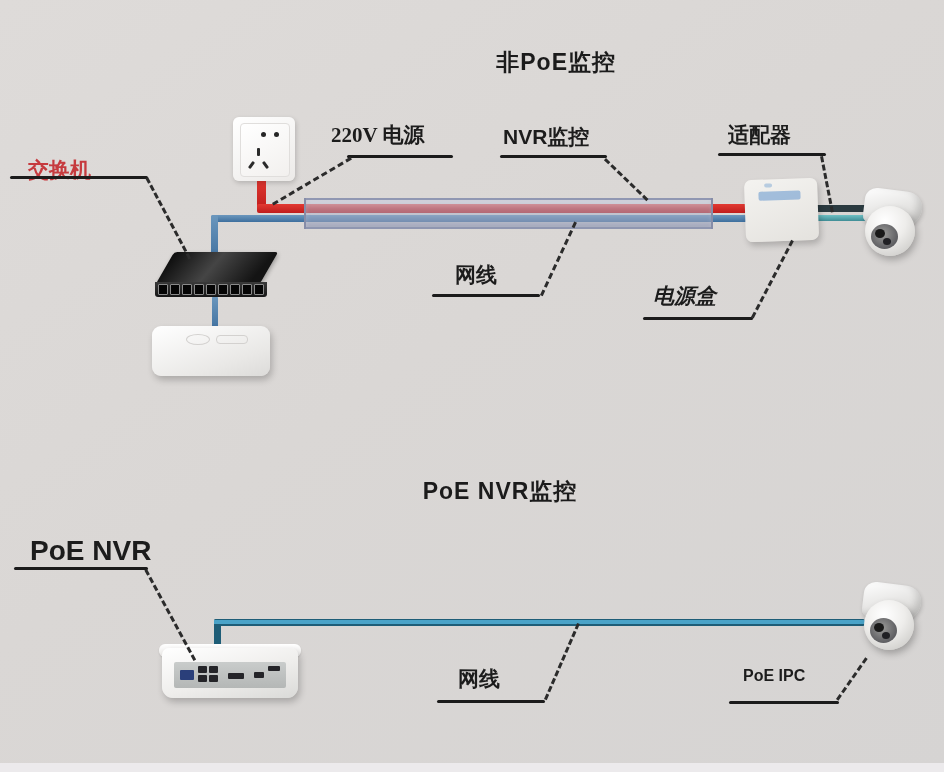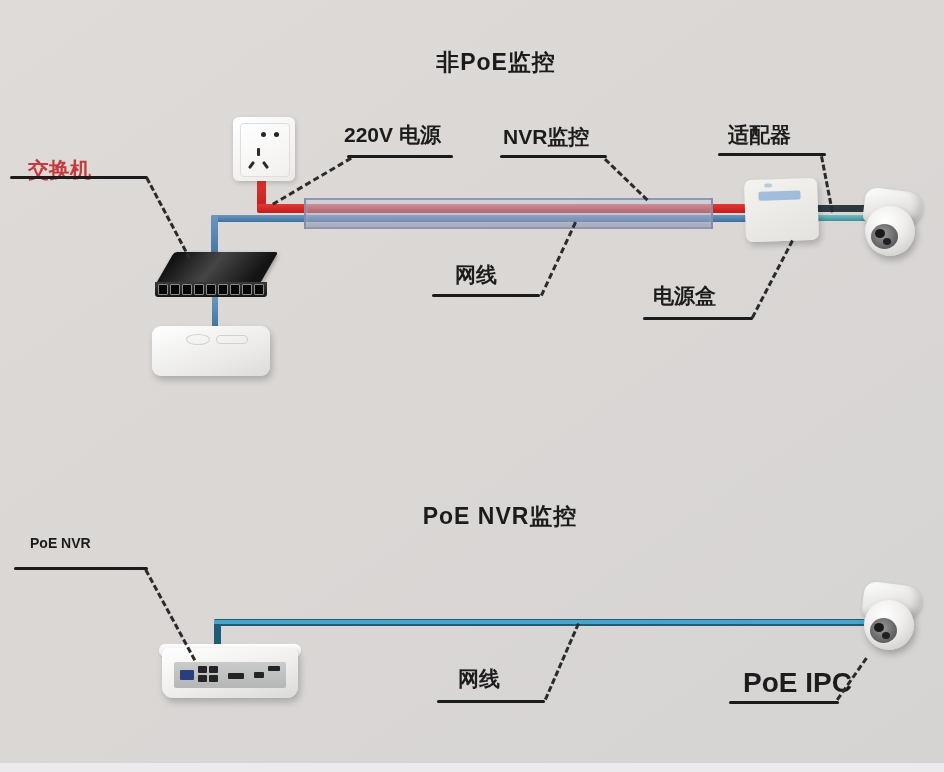--- a/index.html
+++ b/index.html
@@ -82,21 +82,21 @@
     border-radius:7px 7px 11px 11px;box-shadow:2px 4px 7px rgba(0,0,0,0.22);}
   .nvr-lip{position:absolute;left:-3px;top:0;width:142px;height:13px;
     background:linear-gradient(#ffffff,#eceae8);border-radius:6px;box-shadow:0 1px 2px rgba(0,0,0,0.12);}
   .nvr-panel{position:absolute;left:12px;top:18px;width:112px;height:26px;background:linear-gradient(#c9cccb,#b4b7b6);border-radius:2px;}
   .nvr-port{position:absolute;background:#242428;border-radius:1px;}
   .nvr-port.b{background:#2a3f7a;}
 </style>
 </head>
 <body>
 
-<div class="abs title" style="left:376px;top:47px;width:240px;">非PoE监控</div>
+<div class="abs title" style="left:376px;top:47px;width:240px;text-align:right;">非PoE监控</div>
 
 <div class="cable red" style="left:257px;top:176px;width:9px;height:34px;"></div>
 <div class="cable red" style="left:257px;top:204px;width:490px;height:9px;"></div>
 <div class="cable blue" style="left:211px;top:215px;width:536px;height:7px;"></div>
 <div class="cable blue" style="left:211px;top:215px;width:7px;height:48px;"></div>
 <div class="cable blue" style="left:212px;top:296px;width:6px;height:36px;"></div>
 
 <div class="pipe" style="left:305px;top:198px;width:408px;height:27px;"></div>
 <div class="pipe-cap" style="left:304px;top:198px;height:31px;"></div>
 <div class="pipe-cap" style="left:711px;top:198px;height:31px;"></div>
@@ -143,41 +143,41 @@
   <div class="cam-ball"></div>
   <div class="cam-lens"></div>
   <div class="cam-hole1"></div>
   <div class="cam-hole2"></div>
 </div>
 
 <div class="abs lbl red" style="left:28px;top:156px;">交换机</div>
 <div class="abs underline" style="left:10px;top:176px;width:138px;"></div>
 <div class="abs leader" style="left:148px;top:177px;width:92px;transform:rotate(62deg);"></div>
 
-<div class="abs lbl" style="left:344px;top:121px;">220V 电源</div>
+<div class="abs lbl" style="left:331px;top:121px;font-family:Liberation Serif, serif;">220V 电源</div>
 <div class="abs underline" style="left:347px;top:155px;width:106px;"></div>
 <div class="abs leader" style="left:272px;top:203px;width:91px;transform:rotate(-30.5deg);"></div>
 
 <div class="abs lbl" style="left:503px;top:123px;">NVR监控</div>
 <div class="abs underline" style="left:500px;top:155px;width:107px;"></div>
 <div class="abs leader" style="left:606px;top:158px;width:59px;transform:rotate(44deg);"></div>
 
 <div class="abs lbl" style="left:728px;top:121px;">适配器</div>
 <div class="abs underline" style="left:718px;top:153px;width:108px;"></div>
 <div class="abs leader" style="left:823px;top:156px;width:57px;transform:rotate(79deg);"></div>
 
 <div class="abs lbl" style="left:455px;top:261px;">网线</div>
 <div class="abs underline" style="left:432px;top:294px;width:108px;"></div>
 <div class="abs leader" style="left:540px;top:295px;width:81px;transform:rotate(-65deg);"></div>
 
-<div class="abs lbl" style="left:653px;top:282px;">电源盒</div>
+<div class="abs lbl" style="left:653px;top:282px;font-style:italic;">电源盒</div>
 <div class="abs underline" style="left:643px;top:317px;width:110px;"></div>
 <div class="abs leader" style="left:751px;top:317px;width:87px;transform:rotate(-62.5deg);"></div>
 
-<div class="abs title" style="left:388px;top:476px;width:224px;margin-top:25px;">PoE NVR监控</div>
+<div class="abs title" style="left:388px;top:476px;width:224px;">PoE NVR监控</div>
 
 <div class="cable blue2" style="left:214px;top:619px;width:651px;height:7px;"></div>
 <div class="cable blue2" style="left:214px;top:619px;width:7px;height:50px;"></div>
 
 <div class="nvr" style="left:162px;top:644px;">
   <div class="nvr-lip"></div>
   <div class="nvr-body"></div>
   <div class="nvr-panel"></div>
   <div class="nvr-port b" style="left:18px;top:26px;width:14px;height:10px;"></div>
   <div class="nvr-port" style="left:36px;top:22px;width:9px;height:7px;"></div>
@@ -190,25 +190,25 @@
 </div>
 
 <div class="camera" style="left:855px;top:584px;">
   <div class="cam-mount"></div>
   <div class="cam-ball"></div>
   <div class="cam-lens"></div>
   <div class="cam-hole1"></div>
   <div class="cam-hole2"></div>
 </div>
 
-<div class="abs lbl" style="left:30px;top:535px;font-size:14px;">PoE NVR</div>
+<div class="abs lbl" style="left:30px;top:535px;font-size:28px;">PoE NVR</div>
 <div class="abs underline" style="left:14px;top:567px;width:134px;"></div>
 <div class="abs leader" style="left:147px;top:569px;width:103px;transform:rotate(61.5deg);"></div>
 
 <div class="abs lbl" style="left:458px;top:665px;">网线</div>
 <div class="abs underline" style="left:437px;top:700px;width:108px;"></div>
 <div class="abs leader" style="left:544px;top:699px;width:83px;transform:rotate(-66.5deg);"></div>
 
-<div class="abs lbl" style="left:743px;top:667px;font-size:28px;">PoE IPC</div>
+<div class="abs lbl" style="left:743px;top:667px;font-size:16px;">PoE IPC</div>
 <div class="abs underline" style="left:729px;top:701px;width:110px;"></div>
 <div class="abs leader" style="left:836px;top:699px;width:51px;transform:rotate(-55deg);"></div>
 
 <div class="abs" style="left:0;top:763px;width:944px;height:9px;background:#eceaec;"></div>
 
 </body></html>

